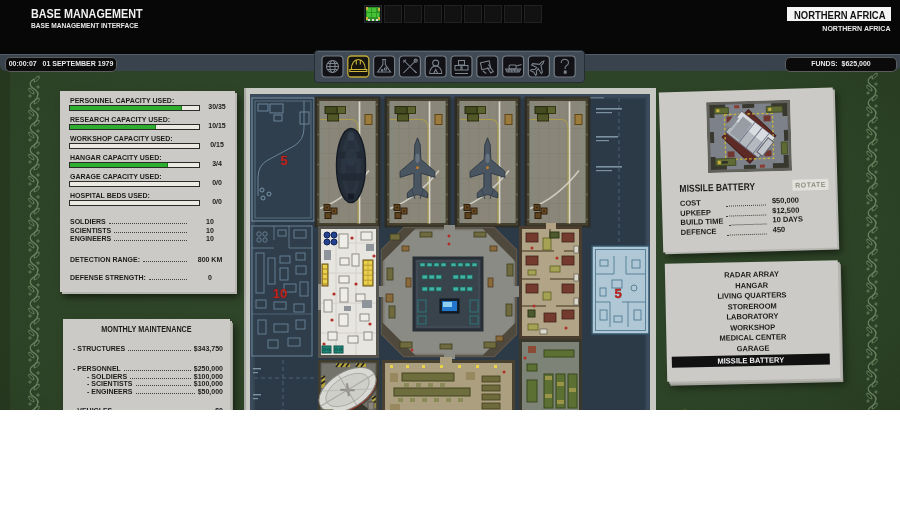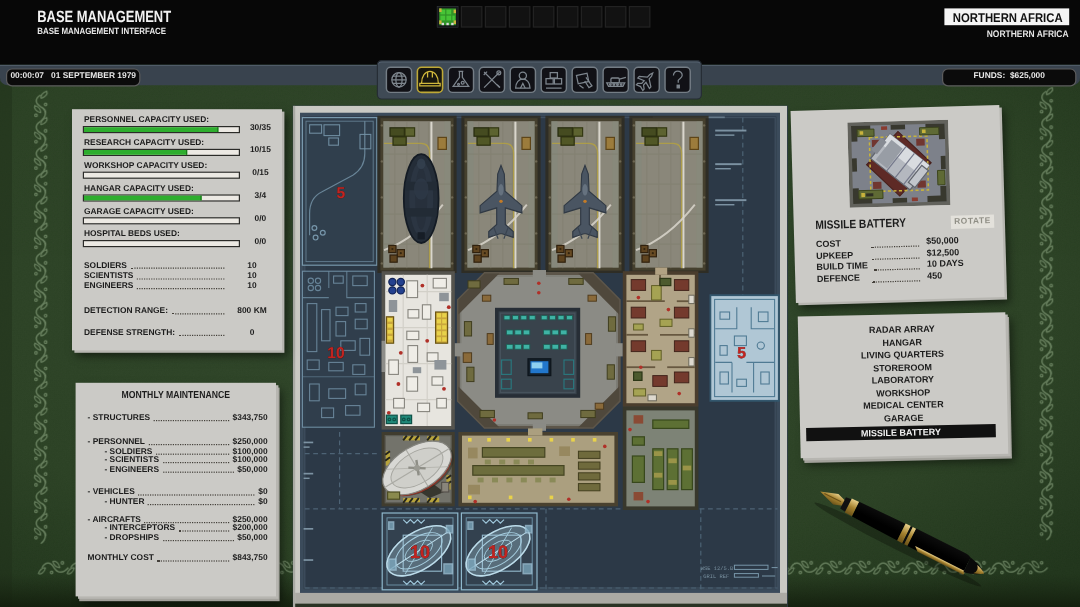--- a/index.html
+++ b/index.html
@@ -1,14 +1,14 @@
 <!DOCTYPE html>
 <html><head><meta charset="utf-8"><style>
 html,body{margin:0;padding:0}
-#s{position:relative;width:900px;height:506px;overflow:hidden;background:#4d7c0f;font-family:"Liberation Sans",sans-serif}
+#s{position:relative;width:900px;height:410px;overflow:hidden;background:#4d7c0f;font-family:"Liberation Sans",sans-serif}
 .abs{position:absolute}
 .paper{background:#cbcac6;box-shadow:3px 4px 6px rgba(0,0,0,.55)}
 .lbl{font-weight:bold;color:#1c1c1c;white-space:nowrap;line-height:1.15}
 .dotl{border-bottom:1px dotted #44403a;height:1px}
 .row{position:absolute;left:0;right:0}
 .bar{width:131px;height:6px;background:#ece9e3;border:1px solid #2b2b28;box-sizing:border-box}
 .bar i{display:block;height:100%;background:#2eae2e;border-right:1px solid #1a7a1a}
 .bar i[style*="width:0"]{border-right:none}
 .lrow{display:flex;align-items:flex-end;padding:0 5px 0 10px;font-size:7px;font-weight:bold;color:#1c1c1c}
 .lrow span{white-space:nowrap}

